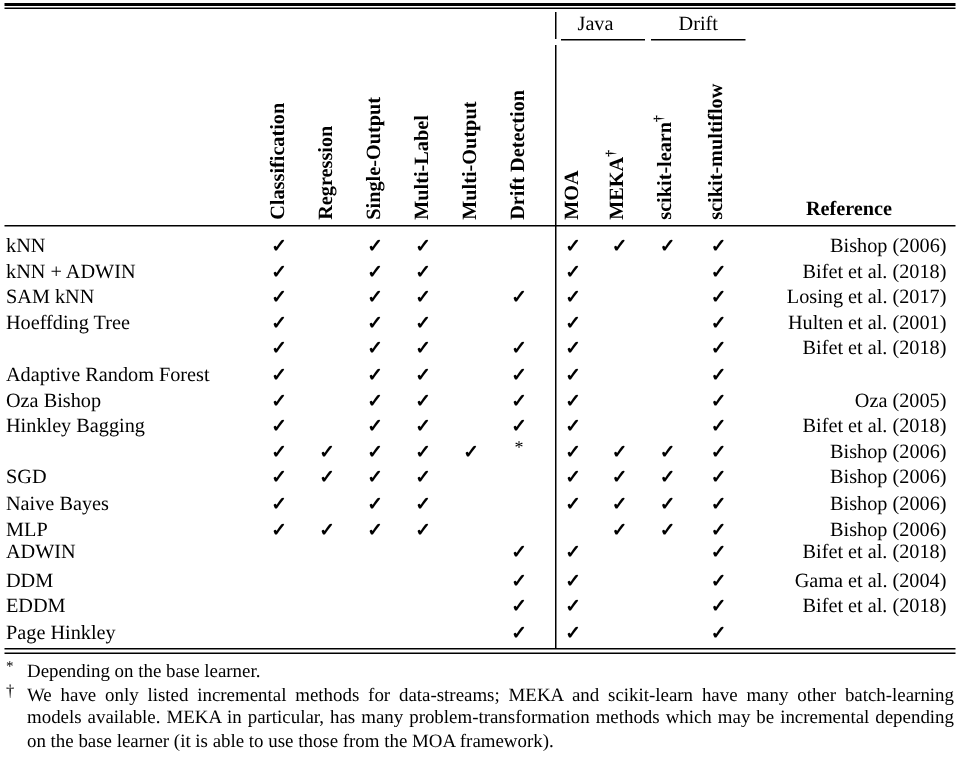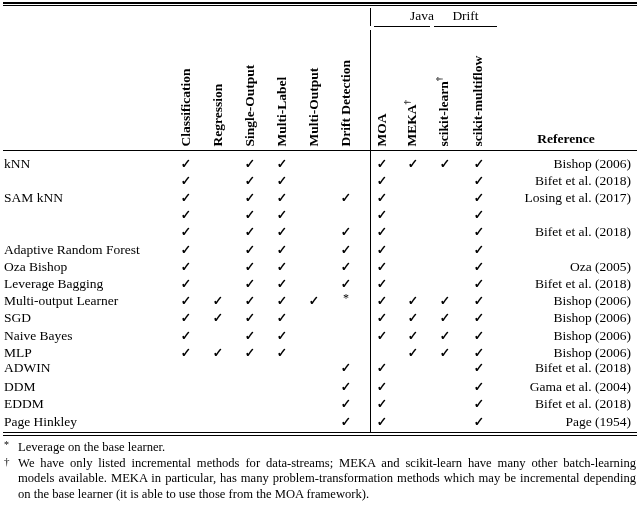--- a/index.html
+++ b/index.html
@@ -56,21 +56,21 @@
 
   
   .grouplabel {
     position: absolute;
     top: 7px;
     font-size: 13.5px;
     line-height: 17px;
     text-align: center;
     white-space: nowrap;
   }
-  .grouplabel.java   { left: 394px; width: 56px; }
+  .grouplabel.java   { left: 369px; width: 56px; }
   .grouplabel.python { left: 434px; width: 63px; }
 
   
   .vhead {
     position: absolute;
     bottom: 0;
     transform-origin: left bottom;
     transform: rotate(-90deg);
     white-space: nowrap;
     font-size: 13.5px;
@@ -233,20 +233,21 @@
         <div class="cell" style="left: 272px;"><span class="chk">✓</span></div>
         <div class="cell" style="left: 304px;"></div>
         <div class="cell" style="left: 336px;"></div>
         <div class="cell" style="left: 372px;"><span class="chk">✓</span></div>
         <div class="cell" style="left: 403px;"><span class="chk">✓</span></div>
         <div class="cell" style="left: 435px;"><span class="chk">✓</span></div>
         <div class="cell" style="left: 469px;"><span class="chk">✓</span></div>
         <div class="refcell">Bishop (2006)</div>
       </div>
       <div class="row" style="top: 171.7px;">
+        <div class="rowlabel">kNN + ADWIN</div>
         <div class="cell" style="left: 176px;"><span class="chk">✓</span></div>
         <div class="cell" style="left: 208px;"></div>
         <div class="cell" style="left: 240px;"><span class="chk">✓</span></div>
         <div class="cell" style="left: 272px;"><span class="chk">✓</span></div>
         <div class="cell" style="left: 304px;"></div>
         <div class="cell" style="left: 336px;"></div>
         <div class="cell" style="left: 372px;"><span class="chk">✓</span></div>
         <div class="cell" style="left: 403px;"></div>
         <div class="cell" style="left: 435px;"></div>
         <div class="cell" style="left: 469px;"><span class="chk">✓</span></div>
@@ -260,30 +261,32 @@
         <div class="cell" style="left: 272px;"><span class="chk">✓</span></div>
         <div class="cell" style="left: 304px;"></div>
         <div class="cell" style="left: 336px;"><span class="chk">✓</span></div>
         <div class="cell" style="left: 372px;"><span class="chk">✓</span></div>
         <div class="cell" style="left: 403px;"></div>
         <div class="cell" style="left: 435px;"></div>
         <div class="cell" style="left: 469px;"><span class="chk">✓</span></div>
         <div class="refcell">Losing et al. (2017)</div>
       </div>
       <div class="row" style="top: 206.1px;">
-        <div class="cell" style="left: 176px;"><span class="chk">✓</span></div>
-        <div class="cell" style="left: 208px;"></div>
-        <div class="cell" style="left: 240px;"><span class="chk">✓</span></div>
-        <div class="cell" style="left: 272px;"><span class="chk">✓</span></div>
-        <div class="cell" style="left: 304px;"></div>
-        <div class="cell" style="left: 336px;"></div>
-        <div class="cell" style="left: 372px;"><span class="chk">✓</span></div>
-        <div class="cell" style="left: 403px;"></div>
-        <div class="cell" style="left: 435px;"></div>
-        <div class="cell" style="left: 469px;"><span class="chk">✓</span></div>
+        <div class="rowlabel">Hoeffding Tree</div>
+        <div class="cell" style="left: 176px;"><span class="chk">✓</span></div>
+        <div class="cell" style="left: 208px;"></div>
+        <div class="cell" style="left: 240px;"><span class="chk">✓</span></div>
+        <div class="cell" style="left: 272px;"><span class="chk">✓</span></div>
+        <div class="cell" style="left: 304px;"></div>
+        <div class="cell" style="left: 336px;"></div>
+        <div class="cell" style="left: 372px;"><span class="chk">✓</span></div>
+        <div class="cell" style="left: 403px;"></div>
+        <div class="cell" style="left: 435px;"></div>
+        <div class="cell" style="left: 469px;"><span class="chk">✓</span></div>
+        <div class="refcell">Hulten et al. (2001)</div>
       </div>
       <div class="row" style="top: 223.3px;">
         <div class="cell" style="left: 176px;"><span class="chk">✓</span></div>
         <div class="cell" style="left: 208px;"></div>
         <div class="cell" style="left: 240px;"><span class="chk">✓</span></div>
         <div class="cell" style="left: 272px;"><span class="chk">✓</span></div>
         <div class="cell" style="left: 304px;"></div>
         <div class="cell" style="left: 336px;"><span class="chk">✓</span></div>
         <div class="cell" style="left: 372px;"><span class="chk">✓</span></div>
         <div class="cell" style="left: 403px;"></div>
@@ -312,35 +315,34 @@
         <div class="cell" style="left: 272px;"><span class="chk">✓</span></div>
         <div class="cell" style="left: 304px;"></div>
         <div class="cell" style="left: 336px;"><span class="chk">✓</span></div>
         <div class="cell" style="left: 372px;"><span class="chk">✓</span></div>
         <div class="cell" style="left: 403px;"></div>
         <div class="cell" style="left: 435px;"></div>
         <div class="cell" style="left: 469px;"><span class="chk">✓</span></div>
         <div class="refcell">Oza (2005)</div>
       </div>
       <div class="row" style="top: 274.9px;">
-        <div class="rowlabel">Leverage Bagging</div>
+        <div class="rowlabel">Hinkley Bagging</div>
         <div class="cell" style="left: 176px;"><span class="chk">✓</span></div>
         <div class="cell" style="left: 208px;"></div>
         <div class="cell" style="left: 240px;"><span class="chk">✓</span></div>
         <div class="cell" style="left: 272px;"><span class="chk">✓</span></div>
         <div class="cell" style="left: 304px;"></div>
         <div class="cell" style="left: 336px;"><span class="chk">✓</span></div>
         <div class="cell" style="left: 372px;"><span class="chk">✓</span></div>
         <div class="cell" style="left: 403px;"></div>
         <div class="cell" style="left: 435px;"></div>
         <div class="cell" style="left: 469px;"><span class="chk">✓</span></div>
         <div class="refcell">Bifet et al. (2018)</div>
       </div>
       <div class="row" style="top: 292.1px;">
-        <div class="rowlabel">Multi-output Learner</div>
         <div class="cell" style="left: 176px;"><span class="chk">✓</span></div>
         <div class="cell" style="left: 208px;"><span class="chk">✓</span></div>
         <div class="cell" style="left: 240px;"><span class="chk">✓</span></div>
         <div class="cell" style="left: 272px;"><span class="chk">✓</span></div>
         <div class="cell" style="left: 304px;"><span class="chk">✓</span></div>
         <div class="cell" style="left: 336px;"><span class="ast">*</span></div>
         <div class="cell" style="left: 372px;"><span class="chk">✓</span></div>
         <div class="cell" style="left: 403px;"><span class="chk">✓</span></div>
         <div class="cell" style="left: 435px;"><span class="chk">✓</span></div>
         <div class="cell" style="left: 469px;"><span class="chk">✓</span></div>
@@ -435,26 +437,25 @@
         <div class="cell" style="left: 176px;"></div>
         <div class="cell" style="left: 208px;"></div>
         <div class="cell" style="left: 240px;"></div>
         <div class="cell" style="left: 272px;"></div>
         <div class="cell" style="left: 304px;"></div>
         <div class="cell" style="left: 336px;"><span class="chk">✓</span></div>
         <div class="cell" style="left: 372px;"><span class="chk">✓</span></div>
         <div class="cell" style="left: 403px;"></div>
         <div class="cell" style="left: 435px;"></div>
         <div class="cell" style="left: 469px;"><span class="chk">✓</span></div>
-        <div class="refcell">Page (1954)</div>
       </div>
     </div>
 
   <div class="notes">
     <div class="note">
-      <span class="marker">*</span><span>Leverage on the base learner.</span>
+      <span class="marker">*</span><span>Depending on the base learner.</span>
     </div>
     <div class="note">
       <span class="marker dag">†</span><span>We have only listed incremental methods for data-streams; MEKA and scikit-learn have many other batch-learning models available. MEKA in particular, has many problem-transformation methods which may be incremental depending on the base learner (it is able to use those from the MOA framework).</span>
     </div>
   </div>
 
 </div>
 
 </body></html>

